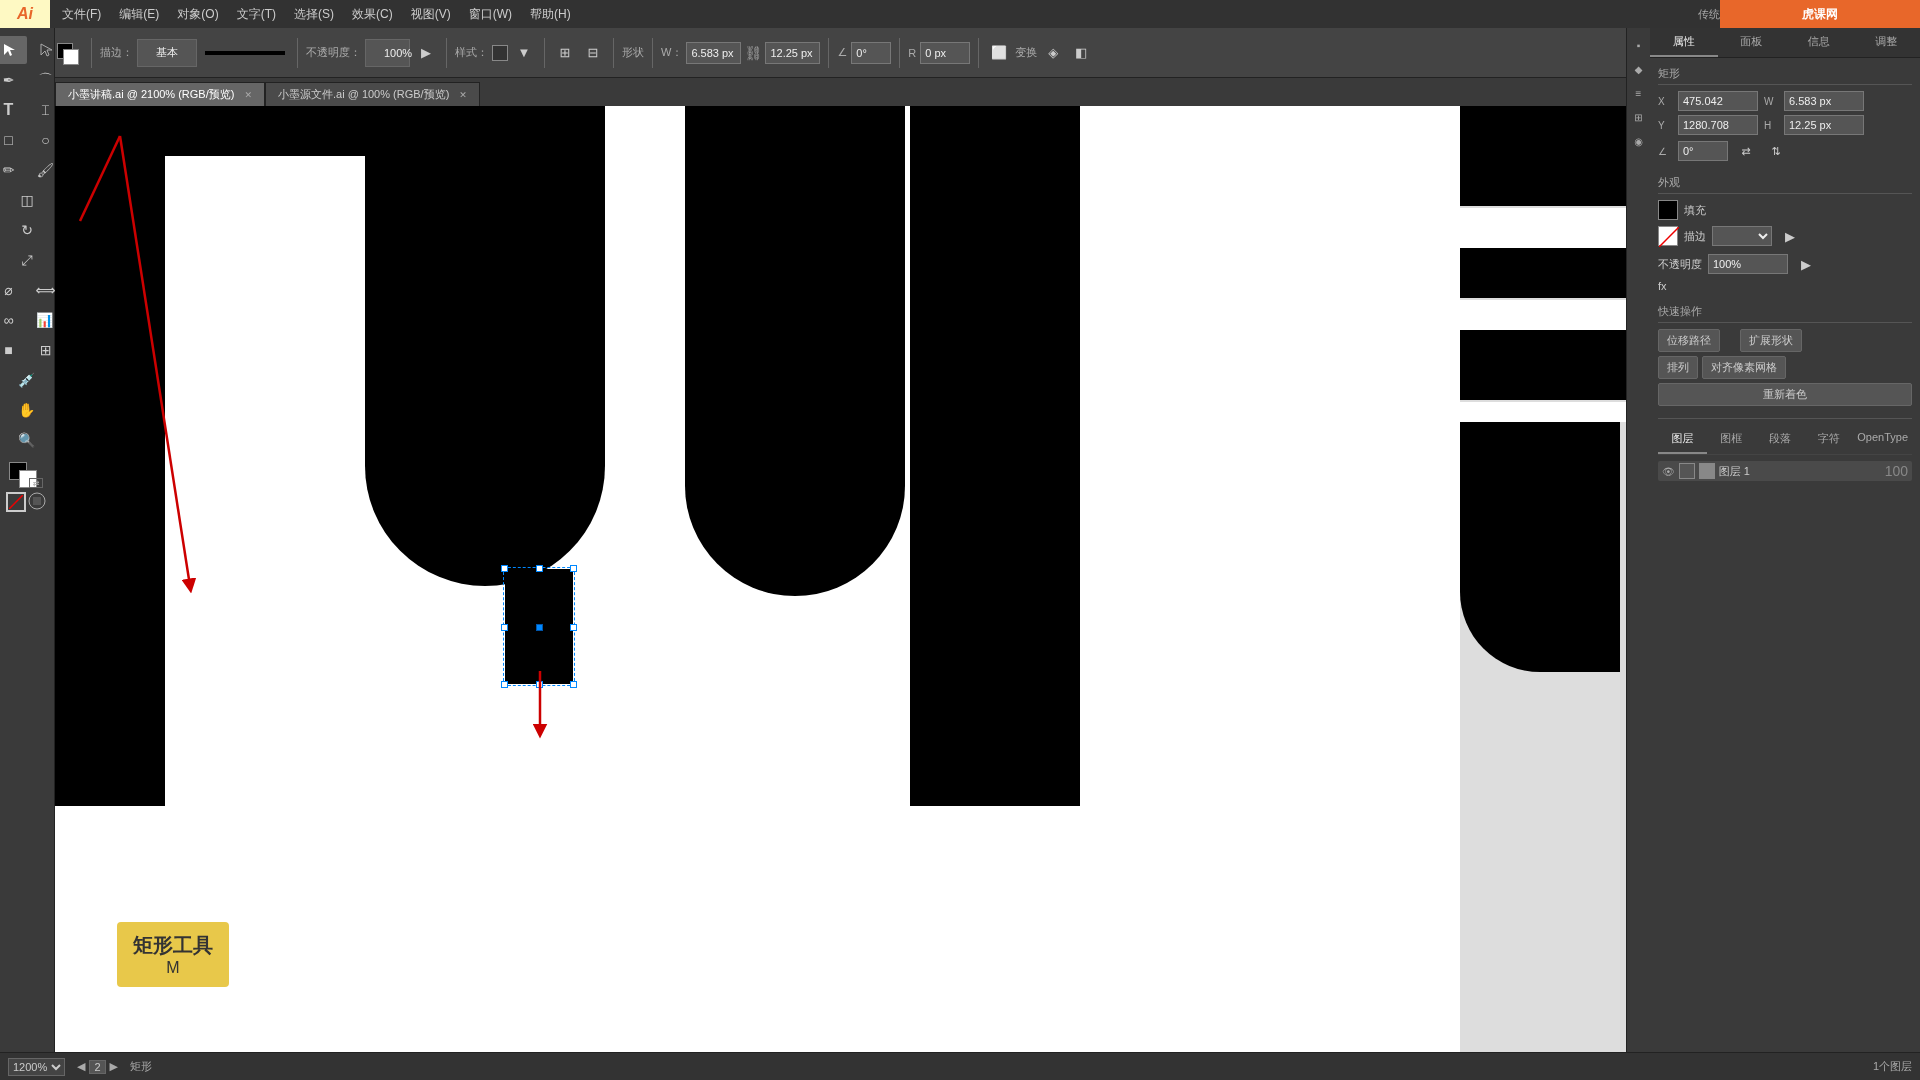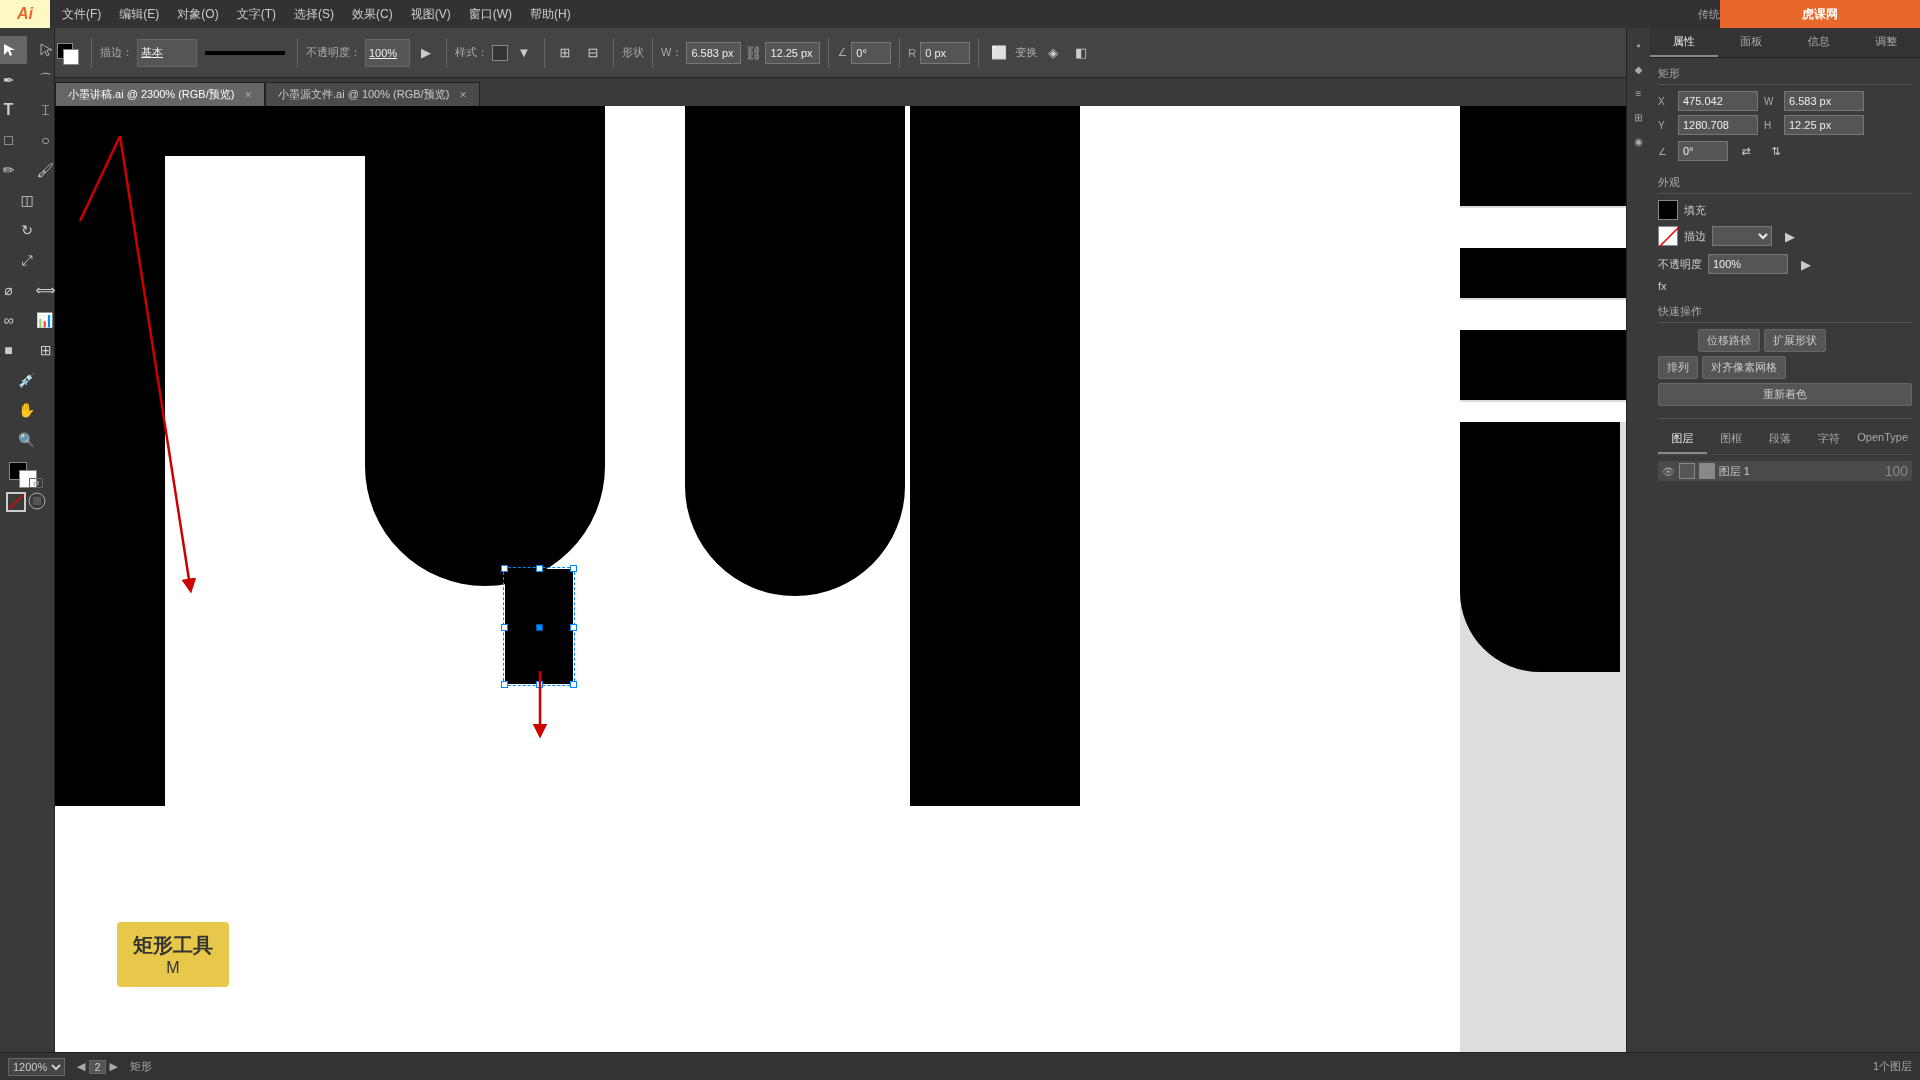--- a/index.html
+++ b/index.html
@@ -34,22 +34,22 @@
       position: absolute; top: 28px; left: 0; width: 1920px; height: 50px;
       background: #444; display: flex; align-items: center; padding: 0 6px; gap: 4px;
       border-bottom: 1px solid #222;
       border-radius: 12px;
     }
     .tb-item {
       display: flex; align-items: center; gap: 3px; color: #ccc; font-size: 11px; padding: 2px 4px;
     }
     .tb-sep { width: 1px; height: 30px; background: #666; margin: 0 4px; }
     .tb-box {
-      background: #555; border: 1px solid #666; height: 28px; padding: 0 3px;
-      color: #eee; font-size: 11px; display: flex; align-items: center; min-width: 40px; text-decoration: underline;
+      background: #555; border: 1px solid #666; height: 28px; padding: 0 18px;
+      color: #eee; font-size: 11px; display: flex; align-items: center; min-width: 40px;
     }
     .tb-label { color: #aaa; font-size: 11px; }
     .tb-input {
       background: #555; border: 1px solid #777; height: 22px; padding: 0 4px;
       color: #eee; font-size: 11px; width: 55px;
     }
     .stroke-preview {
       width: 80px; height: 4px; background: #000; margin: 0 4px;
     }
     .shape-preview {
@@ -270,21 +270,21 @@
   <input class="tb-input" style="width: 50px;" value="0 px" readonly="">
   <div class="tb-sep"></div>
   <div class="icon-btn">⬜</div>
   <span class="tb-label">变换</span>
   <div class="icon-btn">◈</div>
   <div class="icon-btn">◧</div>
 </div>
 
 <div id="tabbar">
   <div class="tab active">
-    <span>小墨讲稿.ai @ 2300% (RGB/预览)</span>
+    <span>小墨讲稿.ai @ 2100% (RGB/预览)</span>
     <span class="close-tab">✕</span>
   </div>
   <div class="tab">
     <span>小墨源文件.ai @ 100% (RGB/预览)</span>
     <span class="close-tab">✕</span>
   </div>
 </div>
 
 <div id="toolbox">
 
@@ -486,21 +486,21 @@
         <input class="panel-input" value="100%" readonly="" style="">
         <div class="icon-btn">▶</div>
       </div>
       <div class="panel-row">
         <span>fx</span>
       </div>
     </div>
 
     <div class="panel-section">
       <div class="panel-title">快速操作</div>
-      <div style="display:flex;gap:4px;flex-wrap:wrap;margin-left:40px;">
+      <div style="display:flex;gap:20px;flex-wrap:wrap;">
         <button class="panel-btn">位移路径</button>
         <button class="panel-btn">扩展形状</button>
       </div>
       <div style="display:flex;gap:4px;flex-wrap:wrap;margin-top:4px;">
         <button class="panel-btn">排列</button>
         <button class="panel-btn">对齐像素网格</button>
       </div>
       <div style="margin-top:4px;">
         <button class="panel-btn" style="width:100%;">重新着色</button>
       </div>

